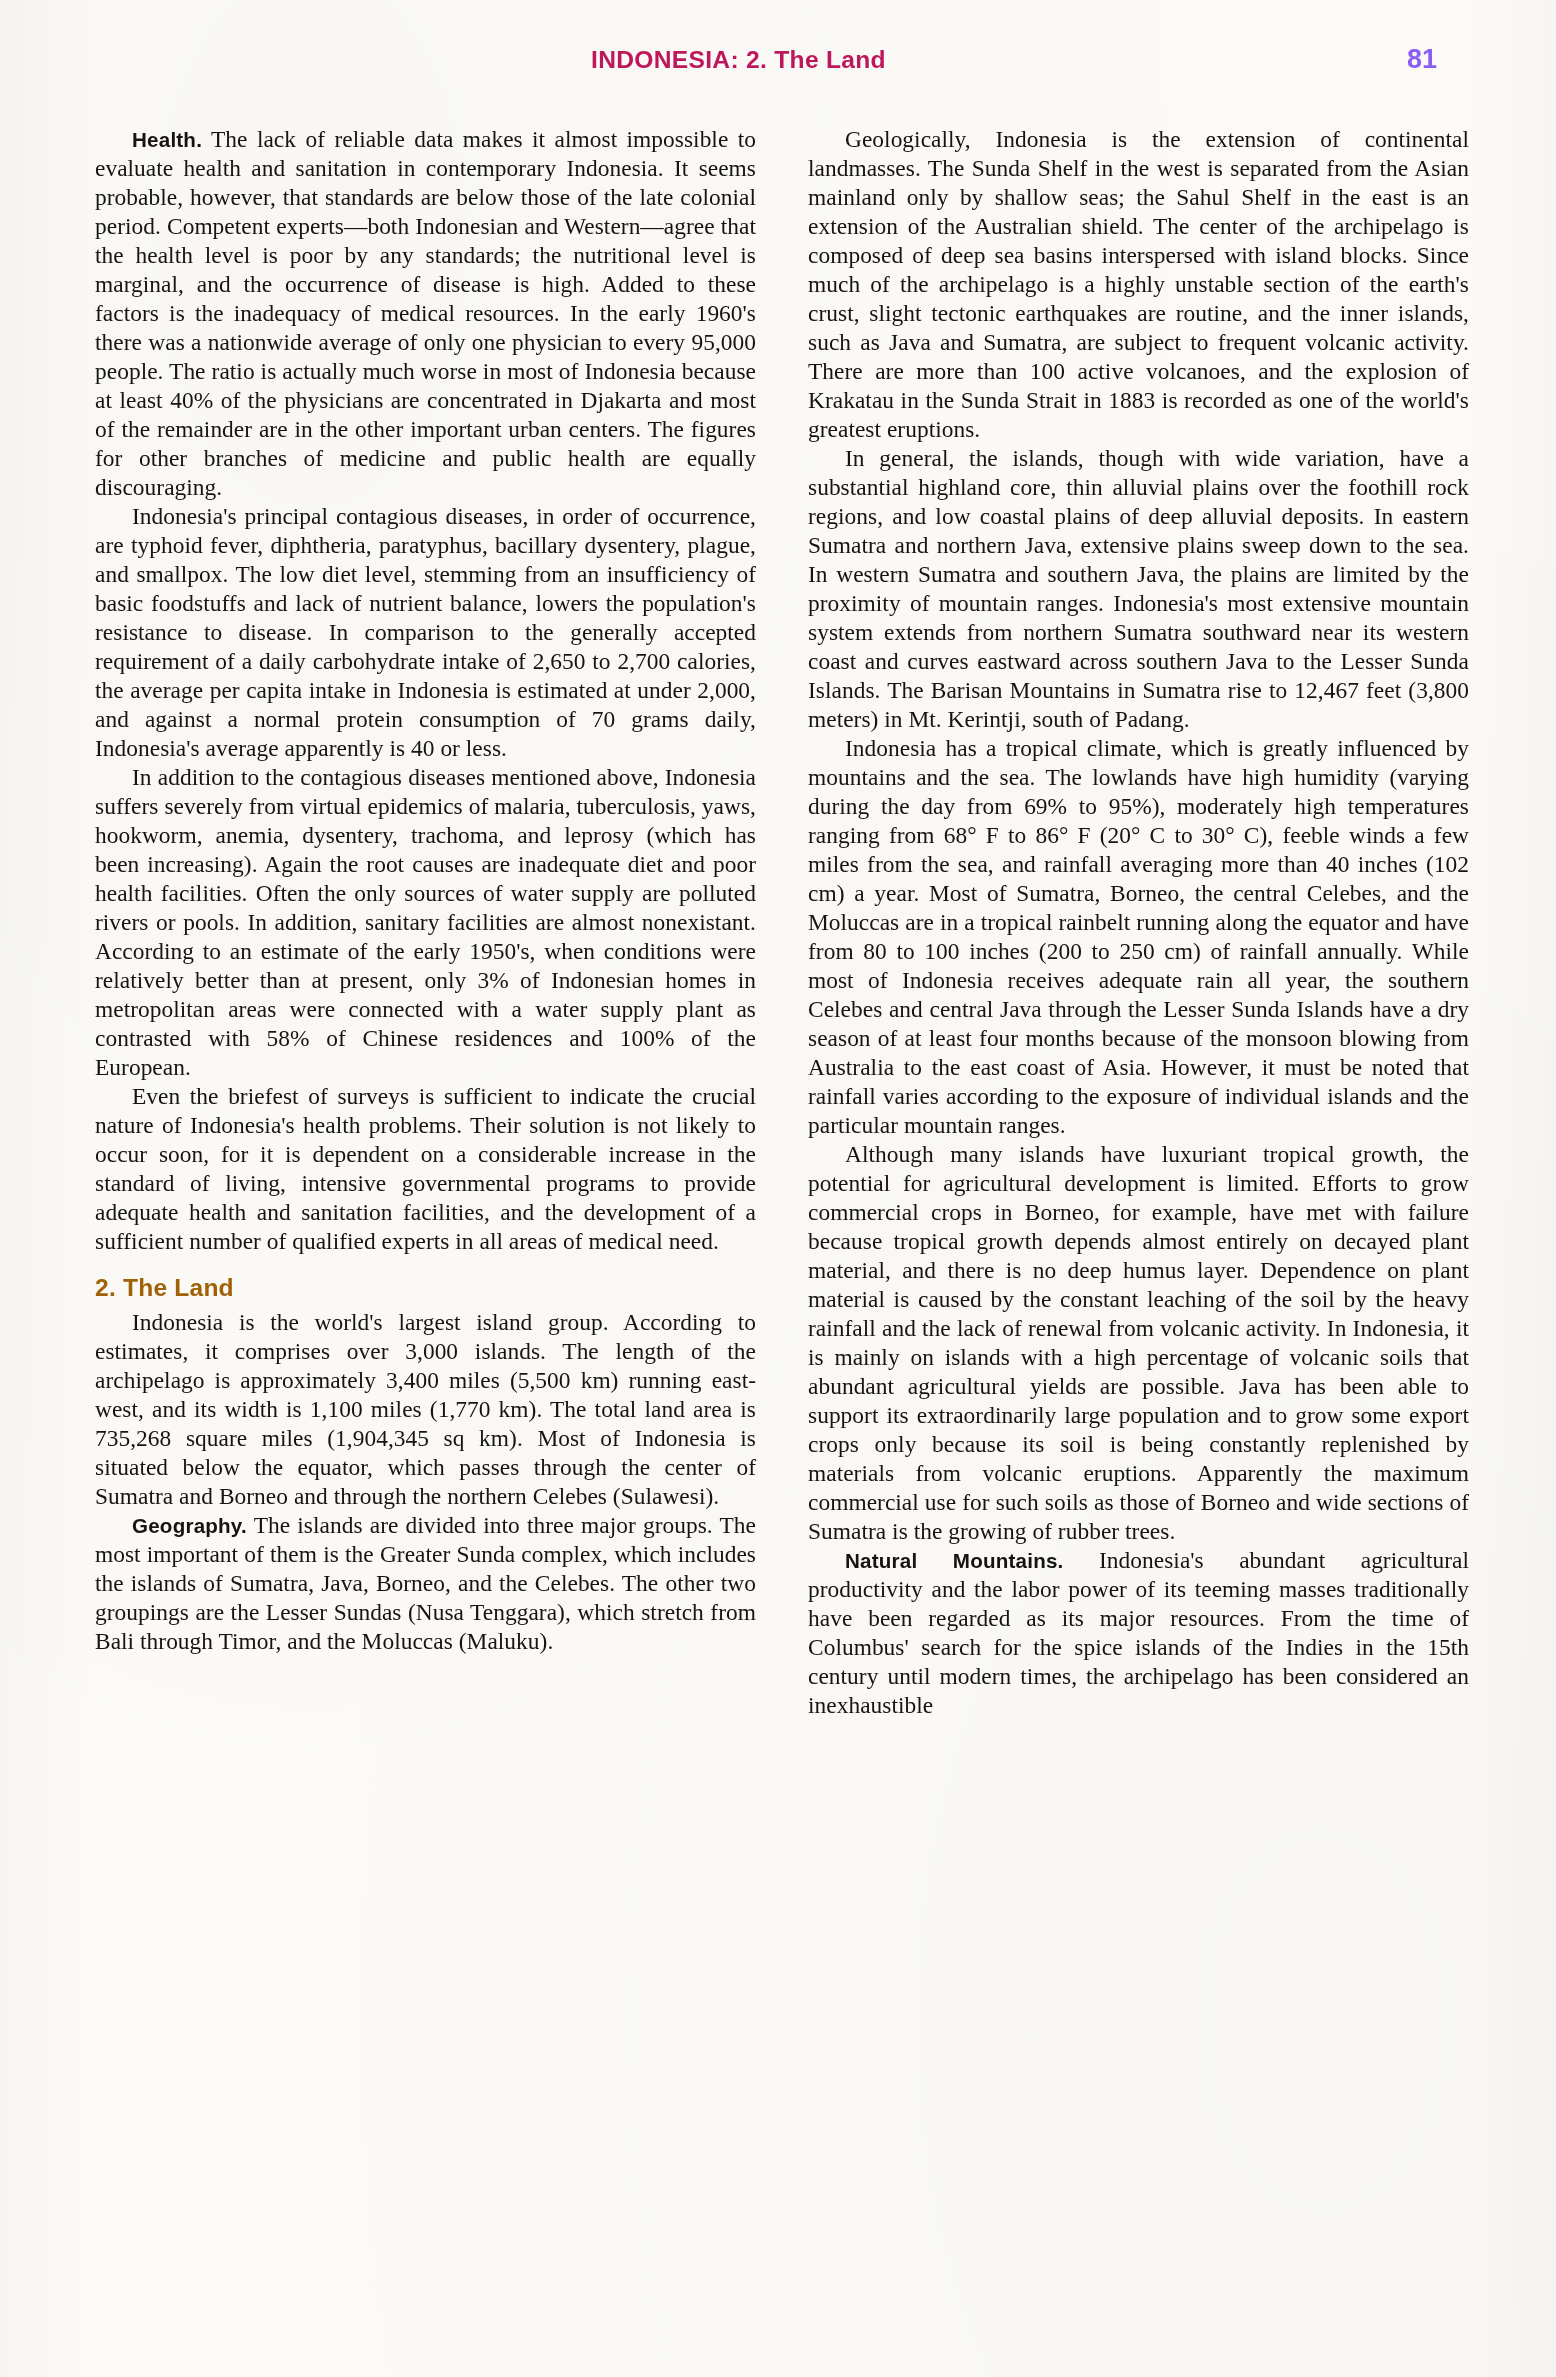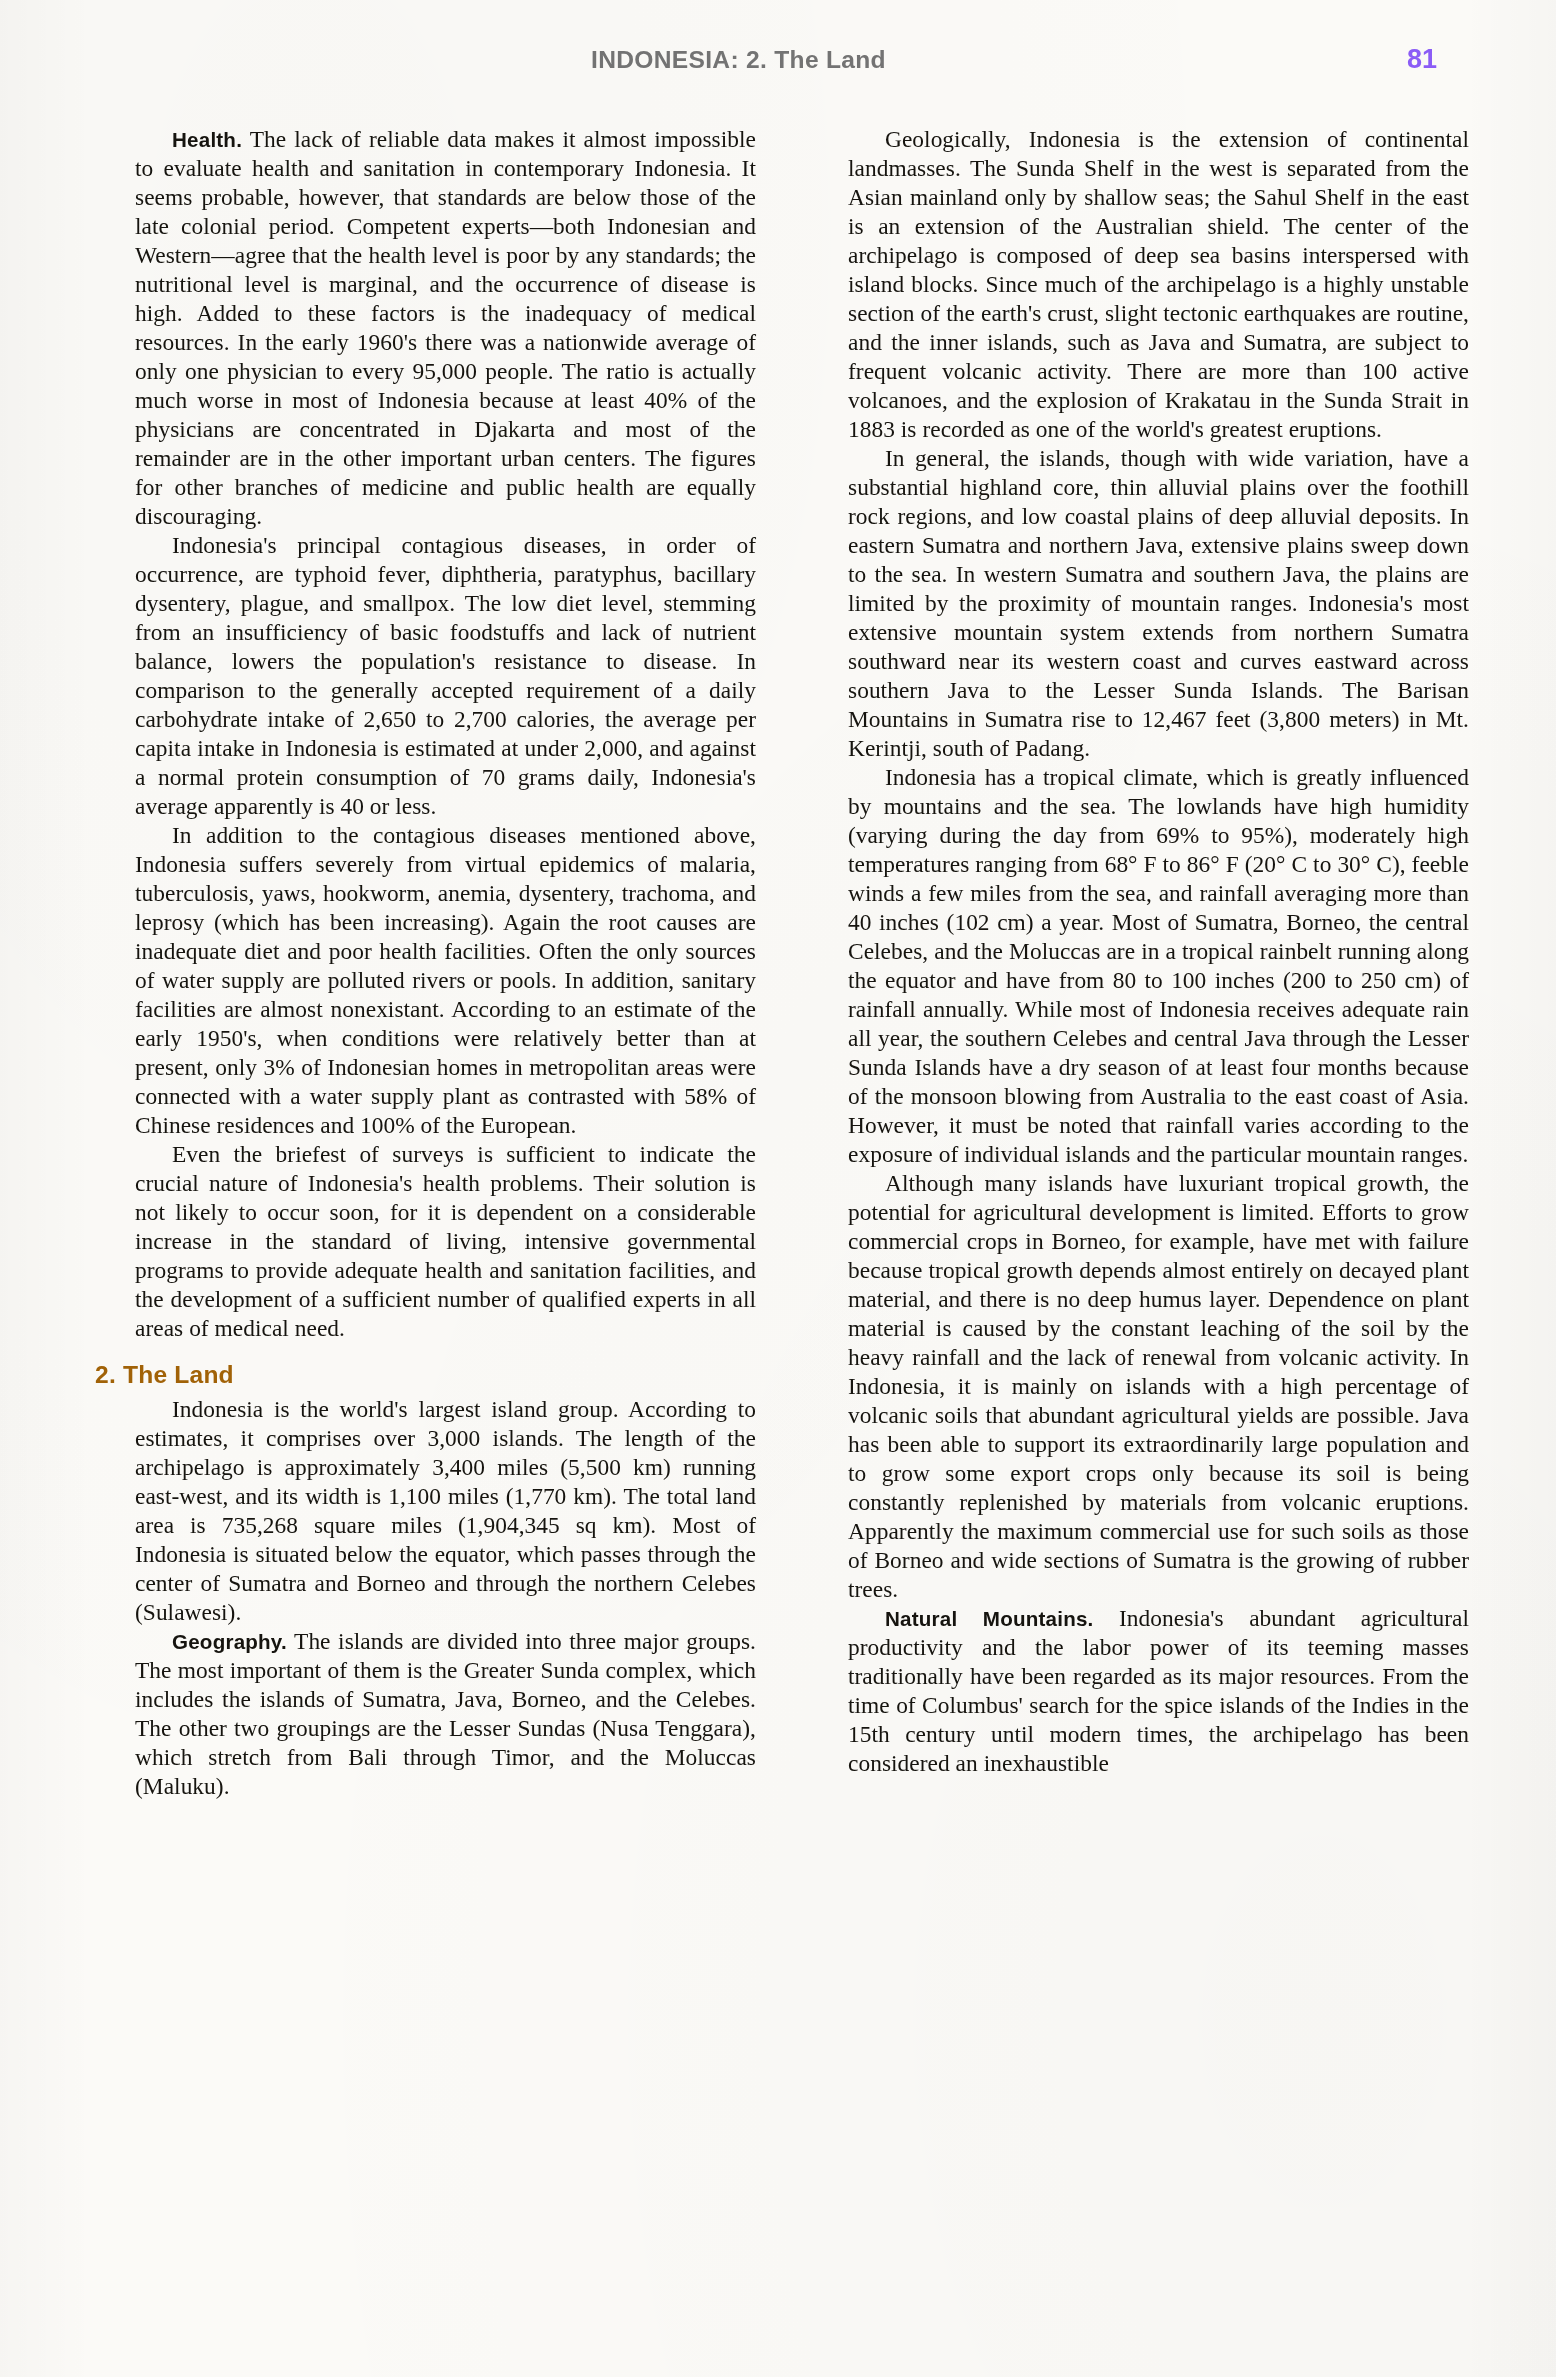--- a/index.html
+++ b/index.html
@@ -42,21 +42,21 @@
   .header-title {
     position: absolute;
     left: 0;
     top: 0;
     width: 1239px;
     text-align: center;
     font-family: "Liberation Sans", sans-serif;
     font-weight: bold;
     font-size: 24.6px;
     letter-spacing: 0.3px;
-    color: #737373;
+    color: #be185d;
   }
   .header-folio {
     position: absolute;
     right: 0;
     top: -2.4px;
     font-family: "Liberation Sans", sans-serif;
     font-weight: bold;
     font-size: 27px;
     color: #8b5cf6;
   }
@@ -77,21 +77,20 @@
     line-height: 29px;
     text-align: justify;
     text-justify: inter-word;
     -webkit-hyphens: none;
     hyphens: none;
     color: #16140f;
     letter-spacing: 0.04px;
   }
   p.indent {
     text-indent: 37px;
-    margin-left: 40px;
   }
   .run-head {
     font-family: "Liberation Sans", sans-serif;
     font-weight: bold;
     font-size: 20.6px;
     letter-spacing: 0.2px;
   }
   h2.section {
     margin: 17.5px 0 6.4px 0;
     font-family: "Liberation Sans", sans-serif;

